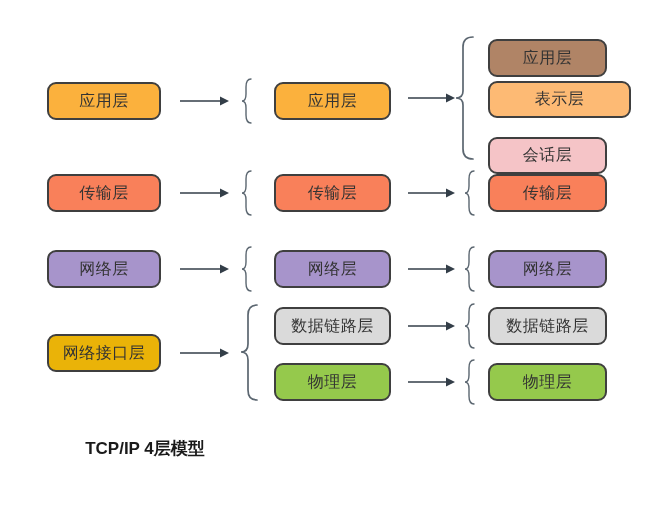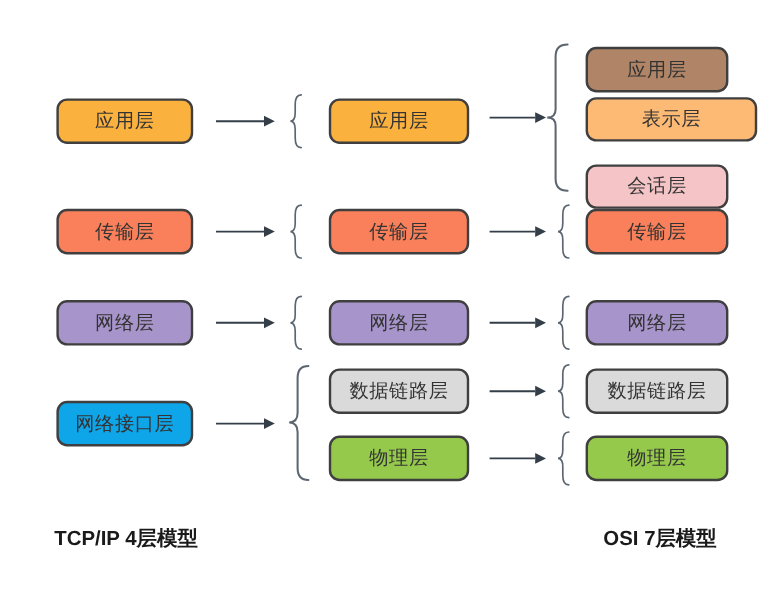--- a/index.html
+++ b/index.html
@@ -31,20 +31,21 @@
     color:var(--box-text,#333333);
     letter-spacing:0.5px;
   }
   .col-title{
     position:absolute;
     transform:translateX(-50%);
     font-size:17px;
     font-weight:700;
     color:var(--title,#1A1A1A);
     white-space:nowrap;
+    margin-left:40px;
   }
 </style>
 </head>
 <body>
 
 <div class="stage" style="background-color: rgb(255, 255, 255); --box-border: #3F3F3F; --box-text: #333333; --arrow: #333E48; --brace: #5B6670; --title: #1A1A1A;">
 
   <svg class="connector-layer" viewBox="0 0 652 508">
 
     <g>
@@ -93,31 +94,30 @@
     <path class="brace big" d="M473,37 Q463,37 463,47 L463,91 Q463,98 456,98 Q463,98 463,105 L463,149 Q463,159 473,159"></path>
     <path class="brace" d="M474,171 Q469,171 469,179 L469,186 Q469,193 465,193 Q469,193 469,200 L469,207 Q469,215 474,215"></path>
     <path class="brace" d="M474,247 Q469,247 469,255 L469,262 Q469,269 465,269 Q469,269 469,276 L469,283 Q469,291 474,291"></path>
     <path class="brace" d="M474,304 Q469,304 469,312 L469,319 Q469,326 465,326 Q469,326 469,333 L469,340 Q469,348 474,348"></path>
     <path class="brace" d="M474,360 Q469,360 469,368 L469,375 Q469,382 465,382 Q469,382 469,389 L469,396 Q469,404 474,404"></path>
   </svg>
 
   <div class="box" style="left: 47px; top: 82px; width: 114px; height: 38px; background-color: rgb(251, 177, 61);">应用层</div>
   <div class="box" style="left: 47px; top: 174px; width: 114px; height: 38px; background-color: rgb(249, 128, 90);">传输层</div>
   <div class="box" style="left: 47px; top: 250px; width: 114px; height: 38px; background-color: rgb(167, 148, 203);">网络层</div>
-  <div class="box" style="left: 47px; top: 334px; width: 114px; height: 38px; background-color: #0ea5e9;">网络接口层</div>
+  <div class="box" style="left: 47px; top: 334px; width: 114px; height: 38px; background-color: #eab308;">网络接口层</div>
 
   <div class="box" style="left: 274px; top: 82px; width: 117px; height: 38px; background-color: rgb(251, 177, 61);">应用层</div>
   <div class="box" style="left: 274px; top: 174px; width: 117px; height: 38px; background-color: rgb(249, 128, 90);">传输层</div>
   <div class="box" style="left: 274px; top: 250px; width: 117px; height: 38px; background-color: rgb(167, 148, 203);">网络层</div>
   <div class="box" style="left: 274px; top: 307px; width: 117px; height: 38px; background-color: rgb(218, 218, 218);">数据链路层</div>
   <div class="box" style="left: 274px; top: 363px; width: 117px; height: 38px; background-color: rgb(149, 201, 76);">物理层</div>
 
   <div class="box" style="left: 488px; top: 39px; width: 119px; height: 38px; background-color: rgb(176, 132, 102);">应用层</div>
   <div class="box" style="left: 488px; top: 81px; width: 143px; height: 37px; background-color: #fdba74;">表示层</div>
   <div class="box" style="left: 488px; top: 121px; width: 119px; height: 37px; background-color: rgb(245, 196, 199); margin-top: 16px;">会话层</div>
   <div class="box" style="left: 488px; top: 174px; width: 119px; height: 38px; background-color: rgb(249, 128, 90);">传输层</div>
   <div class="box" style="left: 488px; top: 250px; width: 119px; height: 38px; background-color: rgb(167, 148, 203);">网络层</div>
   <div class="box" style="left: 488px; top: 307px; width: 119px; height: 38px; background-color: rgb(218, 218, 218);">数据链路层</div>
   <div class="box" style="left: 488px; top: 363px; width: 119px; height: 38px; background-color: rgb(149, 201, 76);">物理层</div>
 
   <div class="col-title" style="left:105px;top:437px">TCP/IP 4层模型</div>
-  <div class="col-title" style="left:550px;top:437px">OSI 7层模型</div>
 </div>
 
 </body></html>

